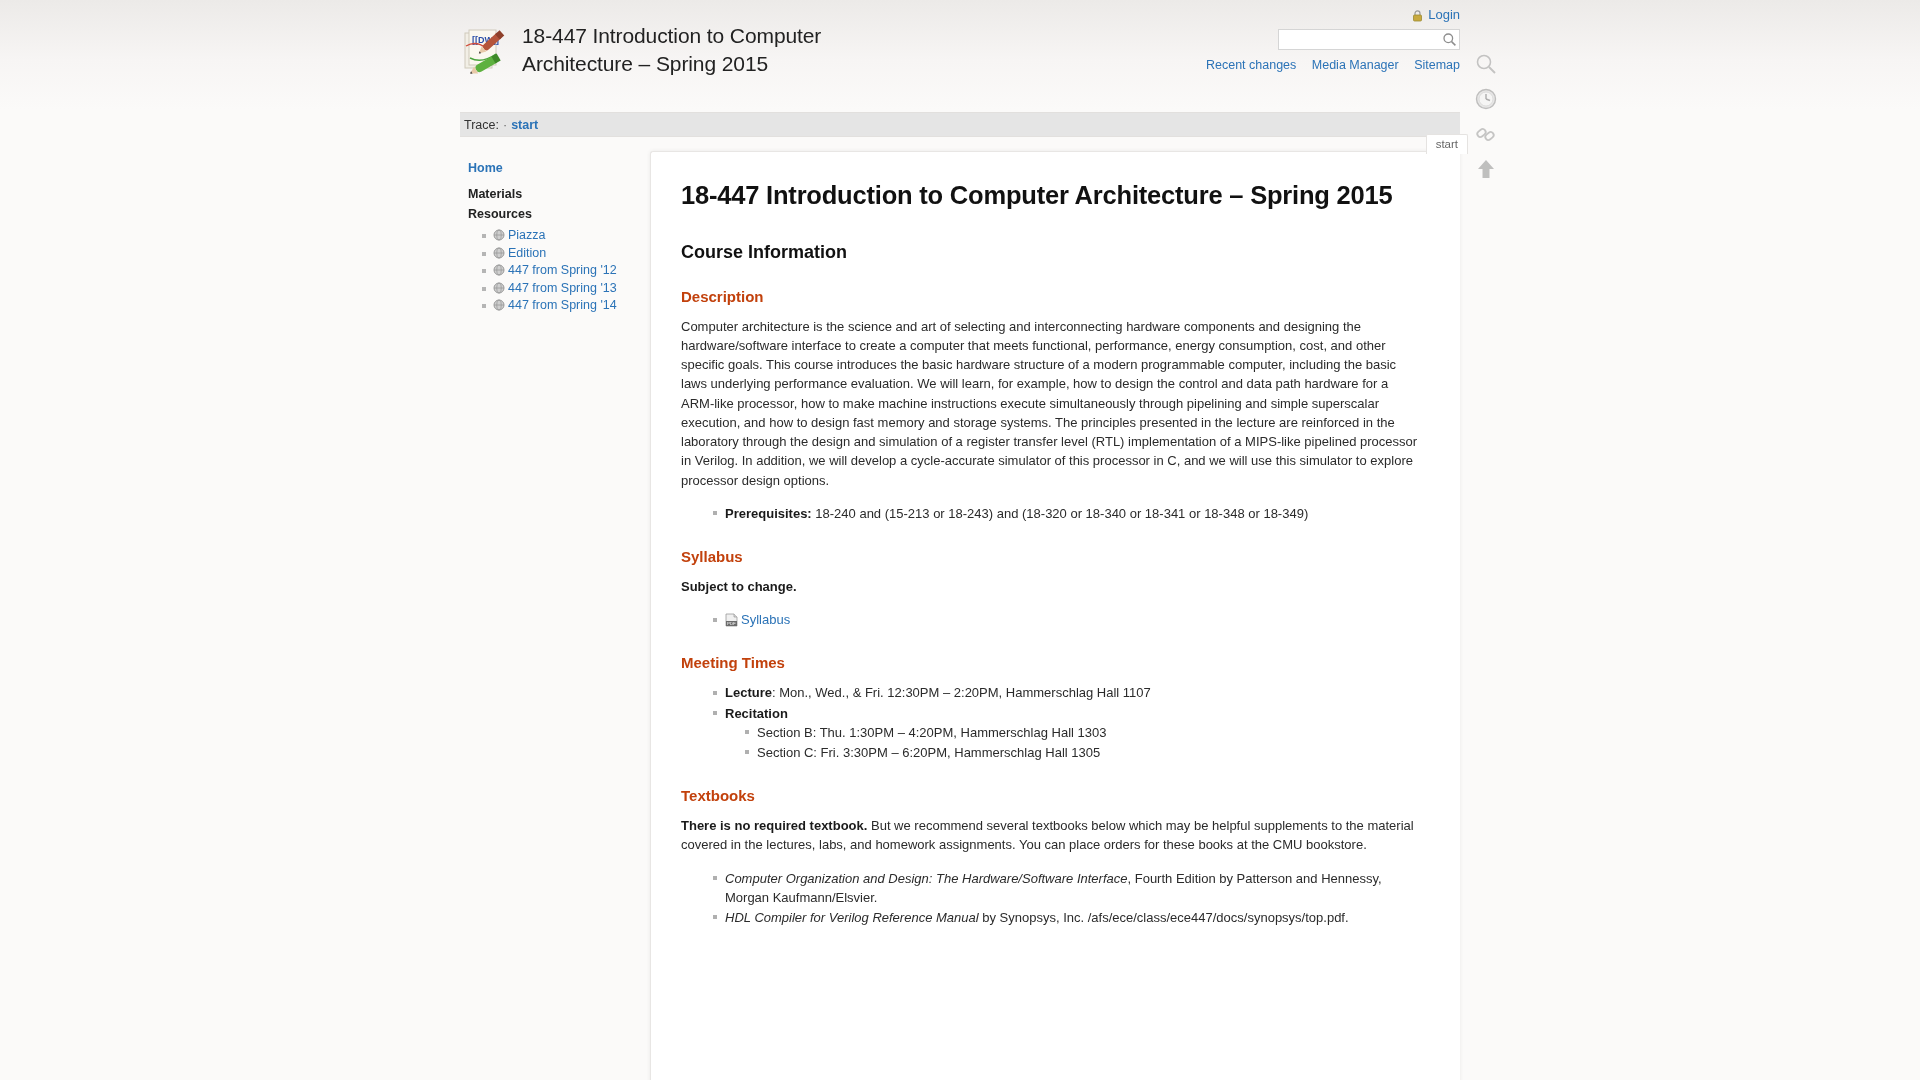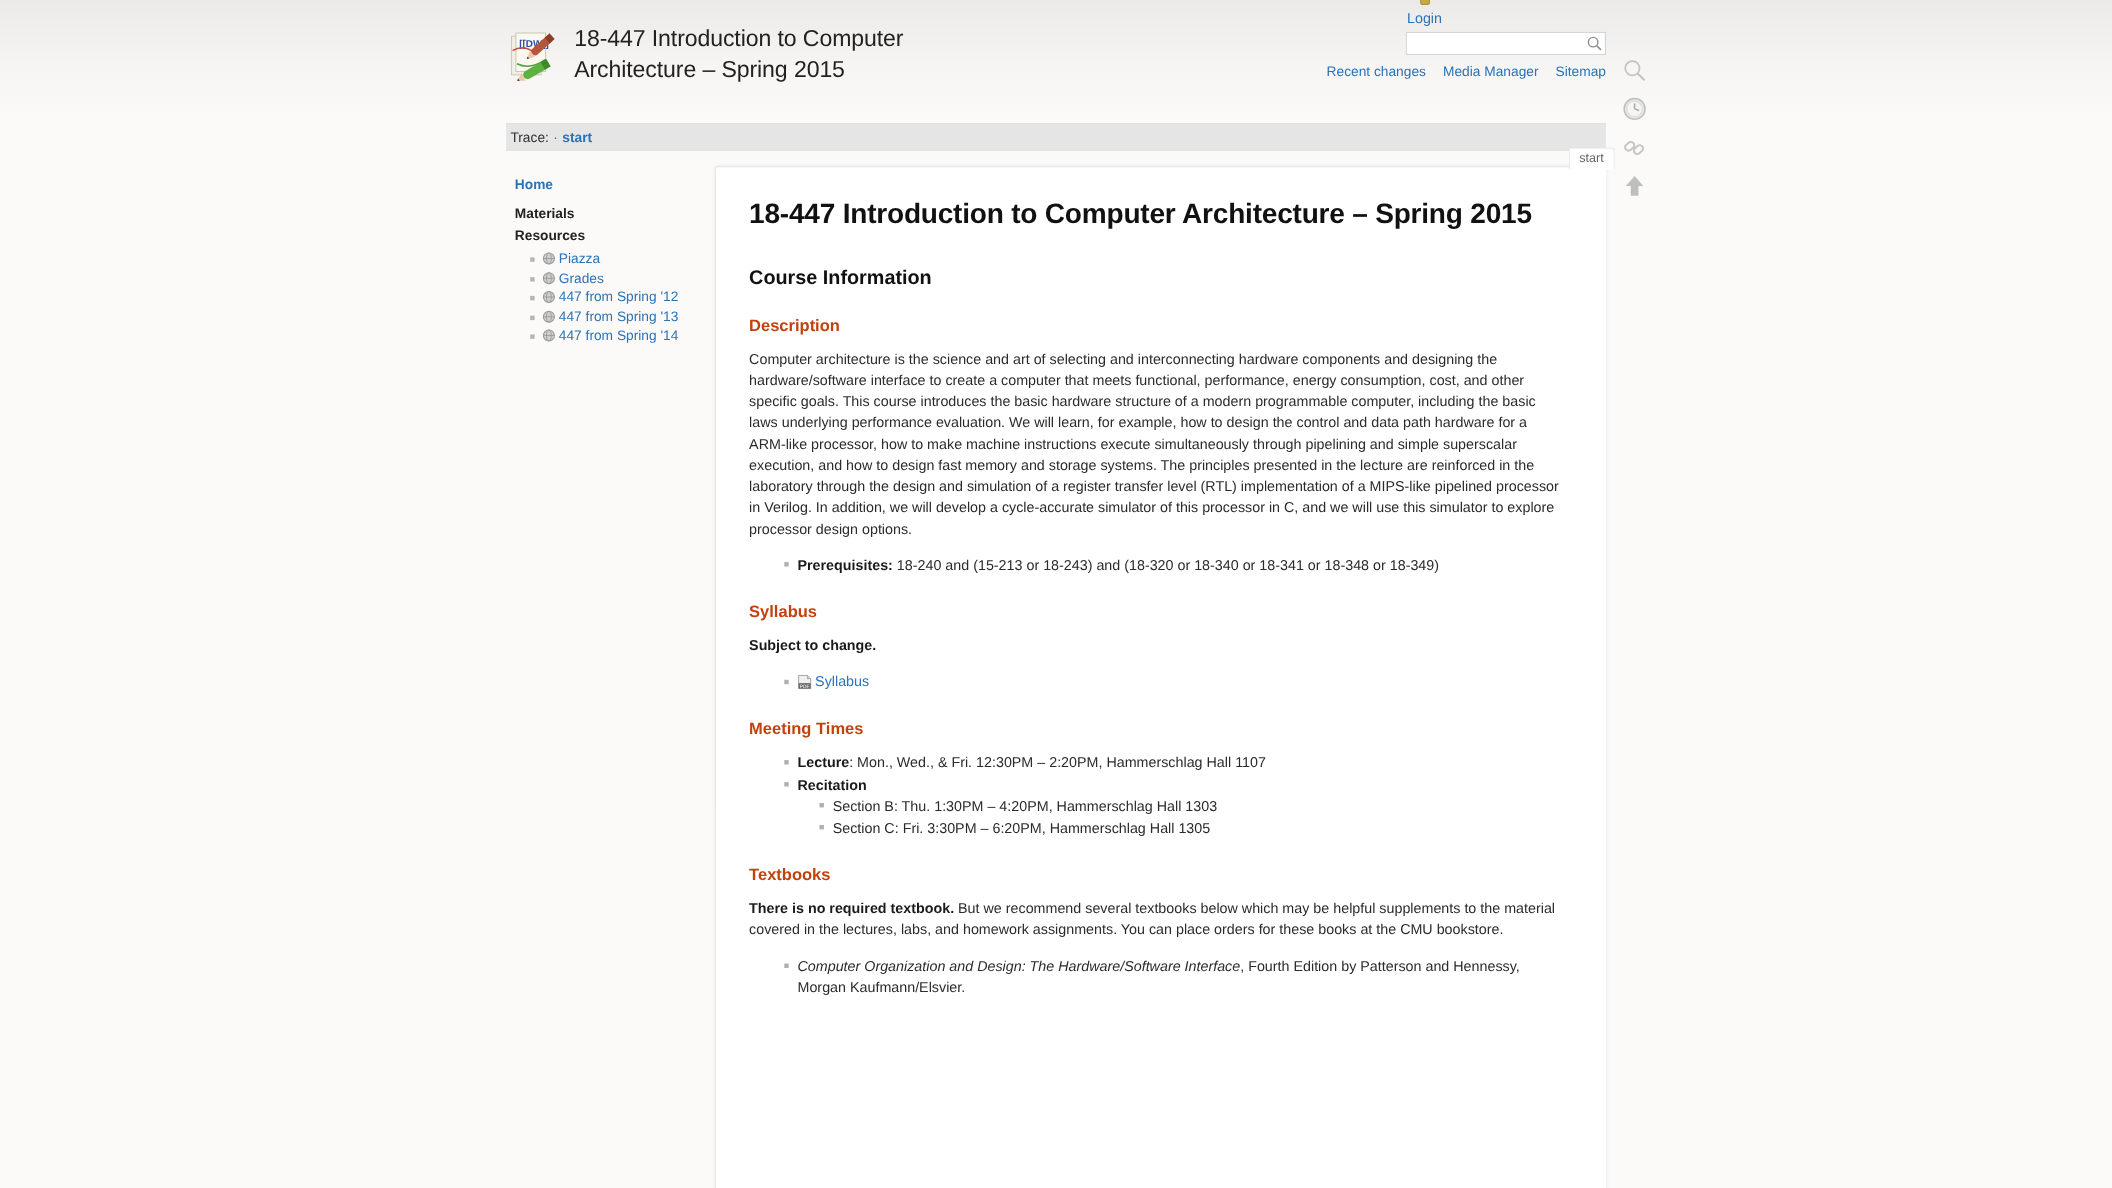--- a/index.html
+++ b/index.html
@@ -51,21 +51,20 @@
     right: 0;
     text-align: right;
     width: 330px;
   }
   .login-row {
     display: flex;
     justify-content: flex-end;
     align-items: center;
     gap: 5px;
     height: 20px;
-    flex-direction: column;
   }
   .login-link {
     color: #2b73b7;
     font-size: 13px;
     text-decoration: none;
     cursor: pointer;
   }
   .lock-icon { display: inline-block; width: 11px; height: 12px; }
 
   .searchform {
@@ -368,21 +367,21 @@
               </svg>
           </span><a>Piazza</a>
         </li>
         <li>
           <span class="globe-icon">
             <svg width="12" height="12" viewBox="0 0 12 12">
                 <circle cx="6" cy="6" r="5" fill="#cfcfcf" stroke="#9a9a9a" stroke-width="1"></circle>
                 <ellipse cx="6" cy="6" rx="2.2" ry="5" fill="none" stroke="#9a9a9a" stroke-width="0.8"></ellipse>
                 <line x1="1" y1="6" x2="11" y2="6" stroke="#9a9a9a" stroke-width="0.8"></line>
               </svg>
-          </span><a>Grades</a>
+          </span><a>Edition</a>
         </li>
         <li>
           <span class="globe-icon">
             <svg width="12" height="12" viewBox="0 0 12 12">
                 <circle cx="6" cy="6" r="5" fill="#cfcfcf" stroke="#9a9a9a" stroke-width="1"></circle>
                 <ellipse cx="6" cy="6" rx="2.2" ry="5" fill="none" stroke="#9a9a9a" stroke-width="0.8"></ellipse>
                 <line x1="1" y1="6" x2="11" y2="6" stroke="#9a9a9a" stroke-width="0.8"></line>
               </svg>
           </span><a>447 from Spring '12</a>
         </li>
@@ -454,20 +453,23 @@
           </li>
         </ul>
 
         <h3>Textbooks</h3>
         <p><b>There is no required textbook.</b><span> But we recommend several textbooks below which may be helpful supplements to the material covered in the lectures, labs, and homework assignments. You can place orders for these books at the CMU bookstore.</span></p>
 
         <ul>
           <li>
             <i>Computer Organization and Design: The Hardware/Software Interface</i><span>, Fourth Edition by Patterson and Hennessy, Morgan Kaufmann/Elsvier.</span>
           </li>
+          <li>
+            <i>HDL Compiler for Verilog Reference Manual</i><span> by Synopsys, Inc. /afs/ece/class/ece447/docs/synopsys/top.pdf.</span>
+          </li>
         </ul>
       </div>
     </div>
   </div>
 
   <div class="tool-rail">
     <div class="tool">
       <svg width="24" height="24" viewBox="0 0 24 24">
         <circle cx="10" cy="10" r="6.5" stroke="#9a9a9a" stroke-width="1.6" fill="none"></circle>
         <line x1="15" y1="15" x2="21" y2="21" stroke="#9a9a9a" stroke-width="2"></line>

